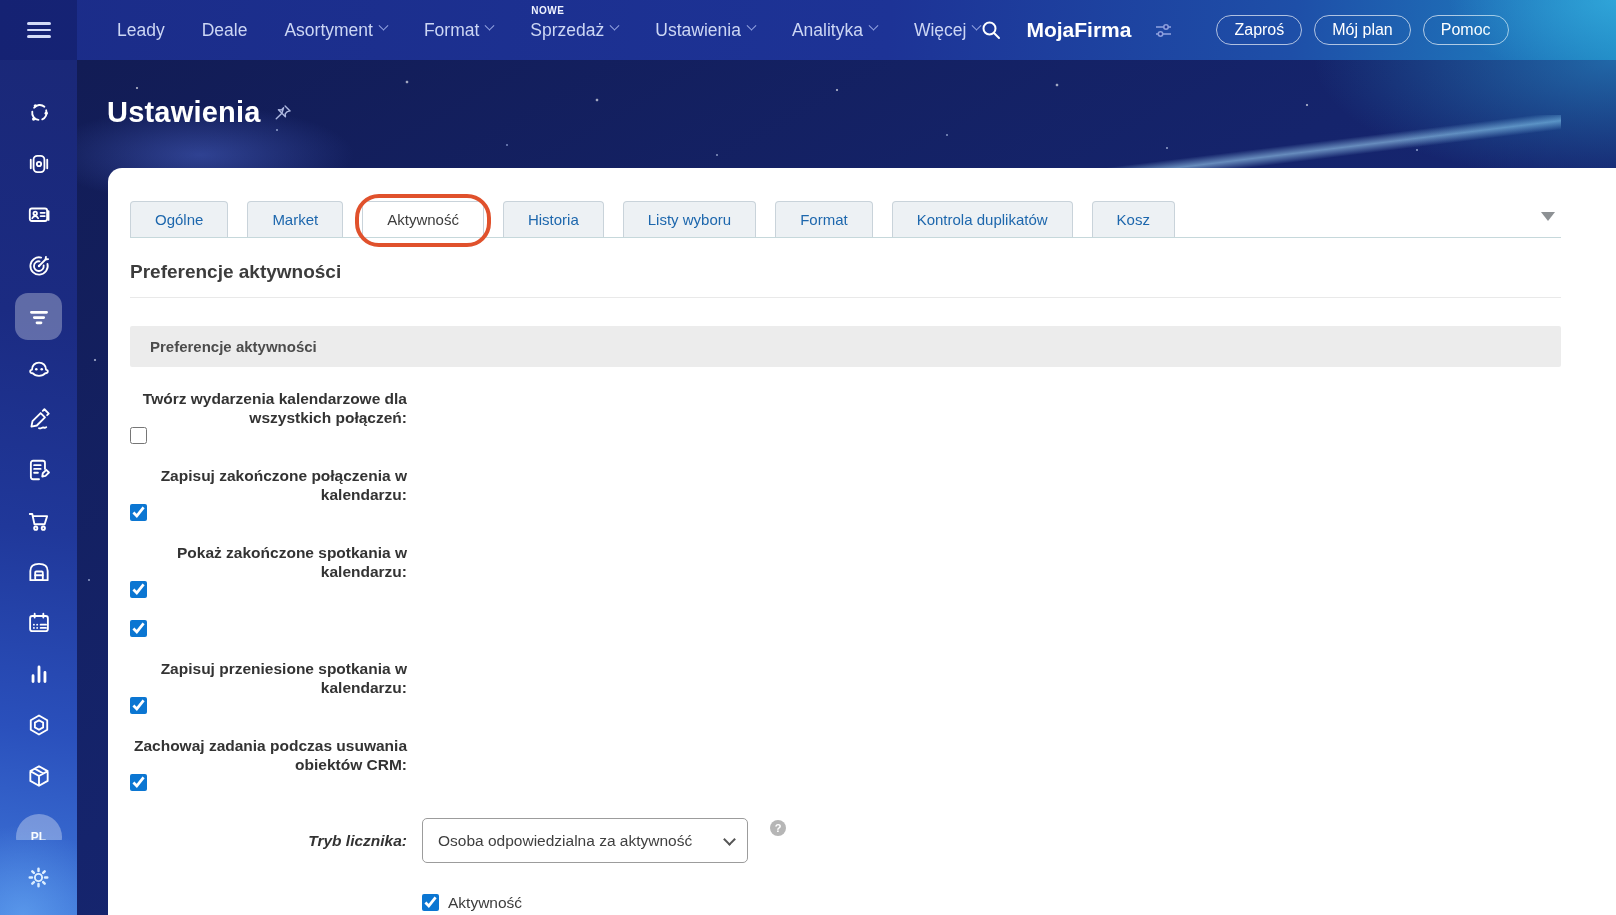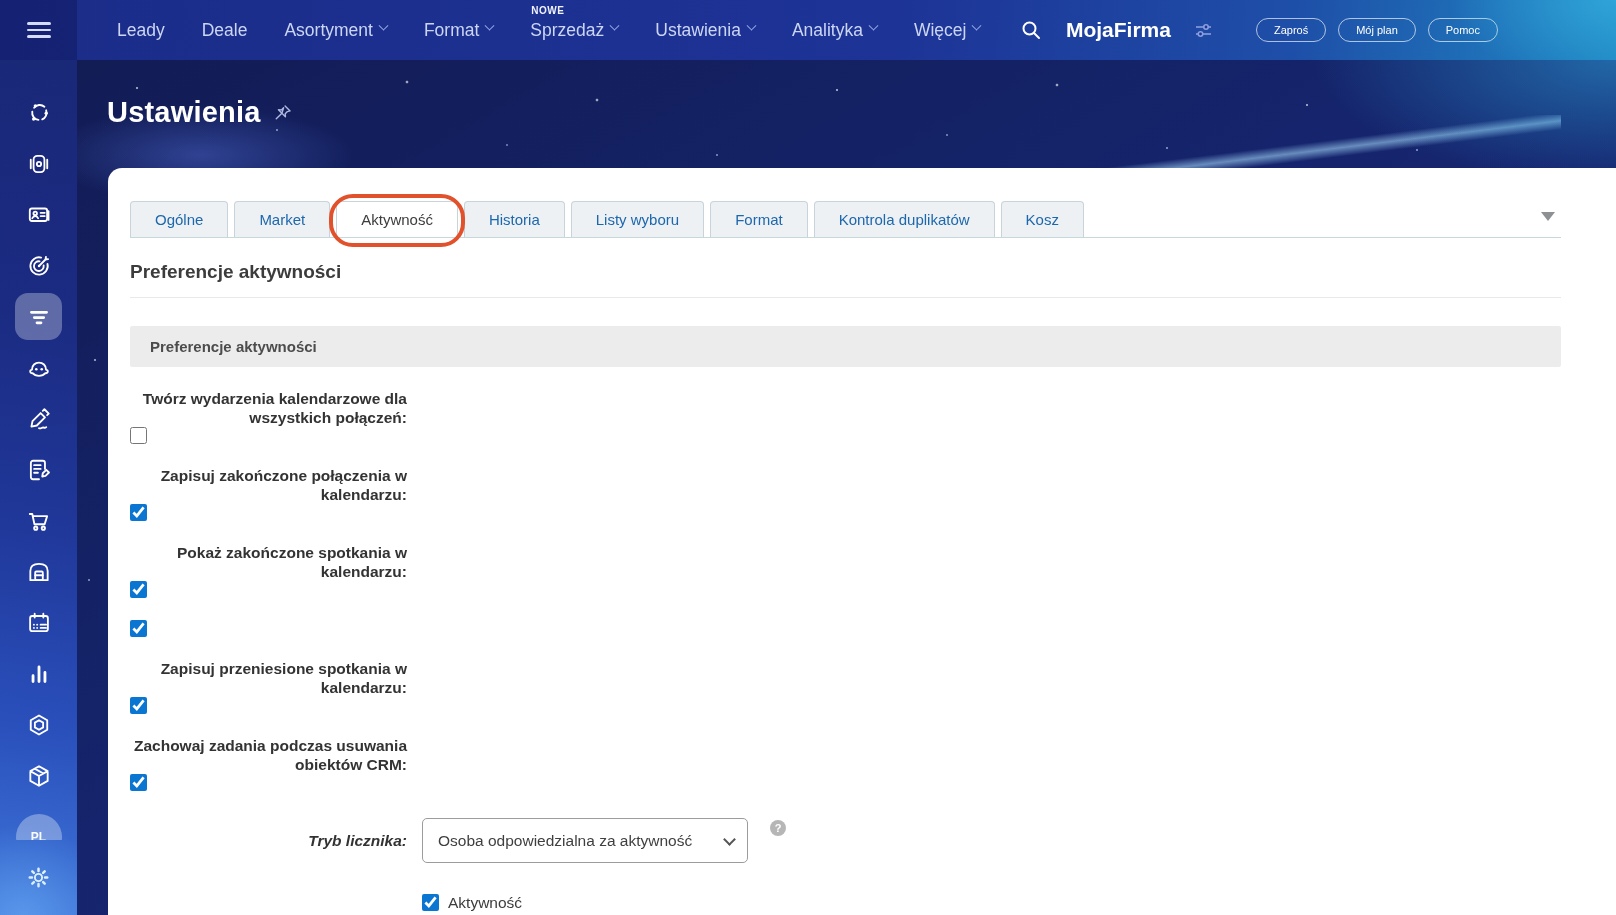--- a/index.html
+++ b/index.html
@@ -14,21 +14,21 @@
   .burger-box { width:77px; height:60px; background:rgba(8,12,60,.28); display:flex; align-items:center; justify-content:center; cursor:pointer; flex:0 0 77px;}
   .burger { width:24px; }
   .burger span{ display:block; height:2.5px; background:#d4dcf8; border-radius:2px; margin:4px 0; }
   .nav { display:flex; align-items:center; gap:37px; margin-left:40px; }
   .nav-item { position:relative; color:#ccd6f4; font-size:17.5px; cursor:pointer; white-space:nowrap; display:flex; align-items:center; gap:7px;}
   .nav-badge { position:absolute; top:-15px; left:1px; font-size:10px; font-weight:bold; letter-spacing:.5px; color:#f0f3ff; }
   .chev { width:7px; height:7px; border-right:1.6px solid #97a7e4; border-bottom:1.6px solid #97a7e4; transform:rotate(45deg) translate(-2px,-2px); margin-top:-3px;}
   .top-right { margin-left:auto; display:flex; align-items:center; padding-right:118px; }
   .search-btn { margin-right:24px; cursor:pointer; display:flex; }
   .company { color:#fff; font-size:21px; font-weight:bold; display:flex; align-items:center; gap:24px; margin-right:32px; cursor:pointer;}
-  .pill { border:1px solid rgba(255,255,255,.65); border-radius:16px; color:#fff; font-size:11px; padding:5px 17px; margin-left:12px; cursor:pointer; background:transparent; white-space:nowrap; font-family:inherit;}
+  .pill { border:1px solid rgba(255,255,255,.65); border-radius:16px; color:#fff; font-size:16px; padding:5px 17px; margin-left:12px; cursor:pointer; background:transparent; white-space:nowrap; font-family:inherit;}
 
   
   .sidebar { position:absolute; top:60px; left:0; width:77px; height:855px; z-index:30;
     background: linear-gradient(188deg,#1a2878 0%,#1b2b82 30%,#20389a 55%,#2a50bc 78%,#3f77da 100%); }
   .sidebar::after{content:""; position:absolute; bottom:0; left:0; width:77px; height:160px;
     background: radial-gradient(120px 120px at 30% 100%, rgba(120,190,255,.45), transparent 75%); pointer-events:none;}
   .side-items{ display:flex; flex-direction:column; align-items:center; padding-top:27px; }
   .side-item { height:51px; width:77px; display:flex; align-items:center; justify-content:center; cursor:pointer; position:relative; }
   .side-item svg { stroke:#fff; fill:none; stroke-width:1.7; stroke-linecap:round; stroke-linejoin:round; }
   .side-item.active .active-bg { position:absolute; width:47px; height:47px; background:rgba(255,255,255,.3); border-radius:13px; }
@@ -65,21 +65,21 @@
   .hero-title { color:#fff; font-size:29px; font-weight:bold; letter-spacing:.2px; }
 
   
   .card { position:absolute; top:168px; left:108px; width:1508px; height:747px; background:#fff;
     border-radius:14px 0 0 0; z-index:10; padding:32px 0 0 22px; }
   .inner { width:1431px; }
 
   
   .tabs { position:relative; display:flex; align-items:flex-end; border-bottom:1px solid #c6d8db; width:1431px; height:38px; }
   .tab { background:#edf1f4; border:1px solid #c9d3da; border-bottom:none; border-radius:4px 4px 0 0;
-    color:#1d67ad; font-size:15px; padding:9px 24px 9px; margin-right:6px; cursor:pointer; white-space:nowrap; position:relative; }
+    color:#1d67ad; font-size:15px; padding:9px 24px 9px; margin-right:19px; cursor:pointer; white-space:nowrap; position:relative; }
   .tab.active { background:#fff; color:#3d3d3d; }
   .tab .ring { position:absolute; left:-8px; right:-8px; top:-8px; bottom:-10px;
     border:4px solid #e0512c; border-radius:24px; pointer-events:none; z-index:6; }
   .tabs-caret { position:absolute; right:6px; top:12px; width:0; height:0; cursor:pointer;
     border-left:7px solid transparent; border-right:7px solid transparent; border-top:9px solid #8d9194; }
 
   
   .page-heading { font-size:19px; color:#3c3c3c; margin:23px 0 14px 0; }
   .heading-rule { border:none; border-top:1px solid #e9e9e9; width:1431px; }
   .section-bar { width:1431px; background:#ececec; border-radius:2px; margin-top:28px;

